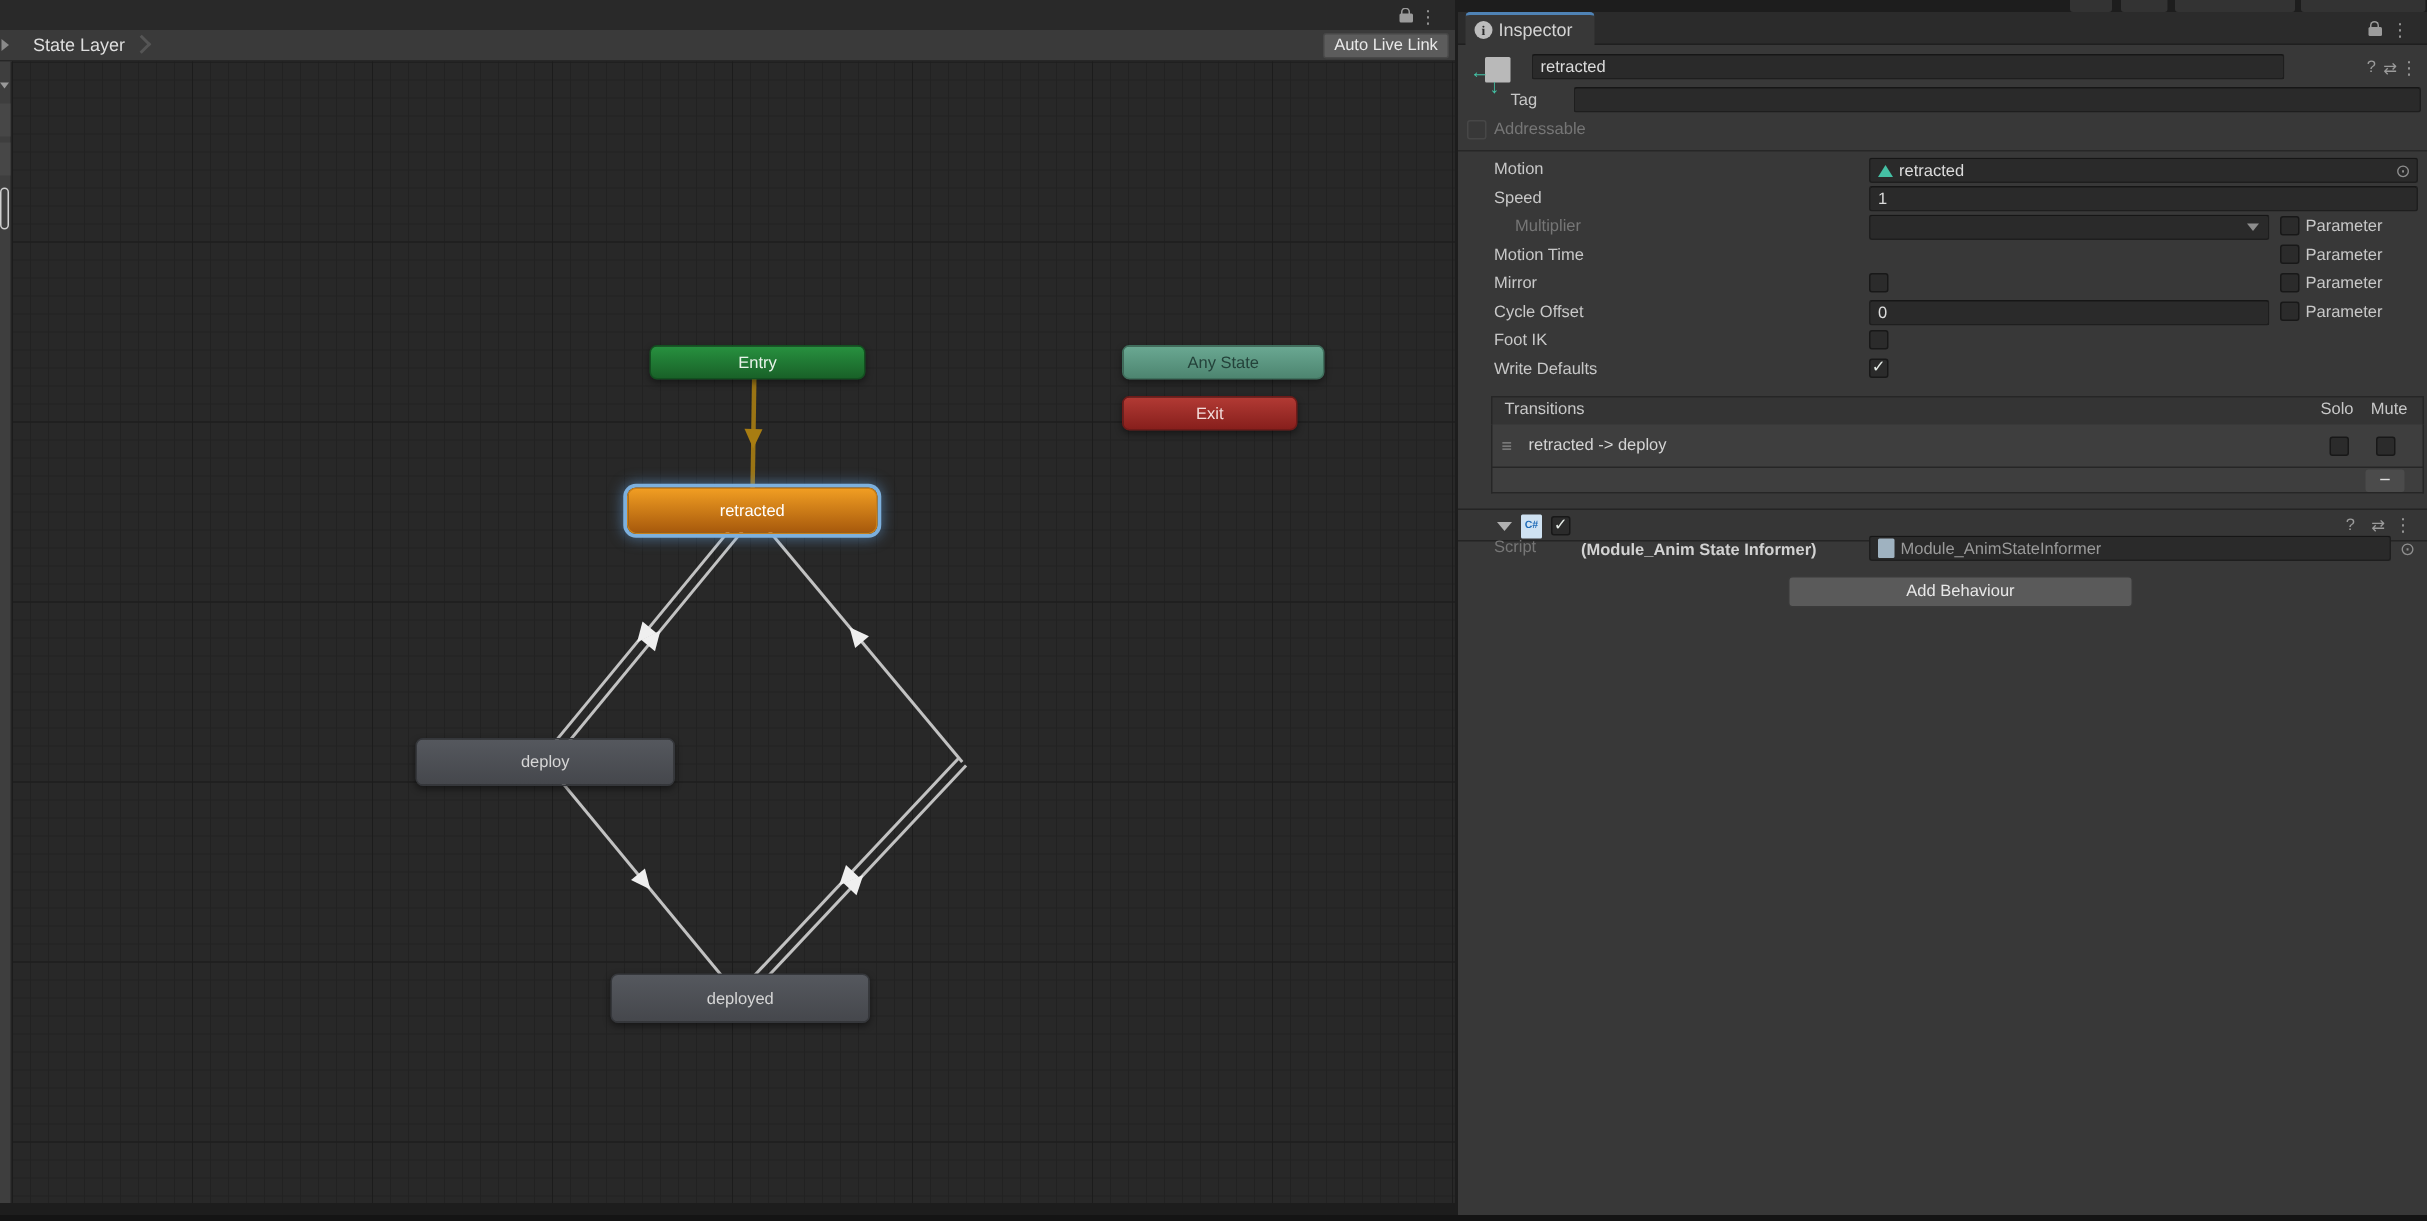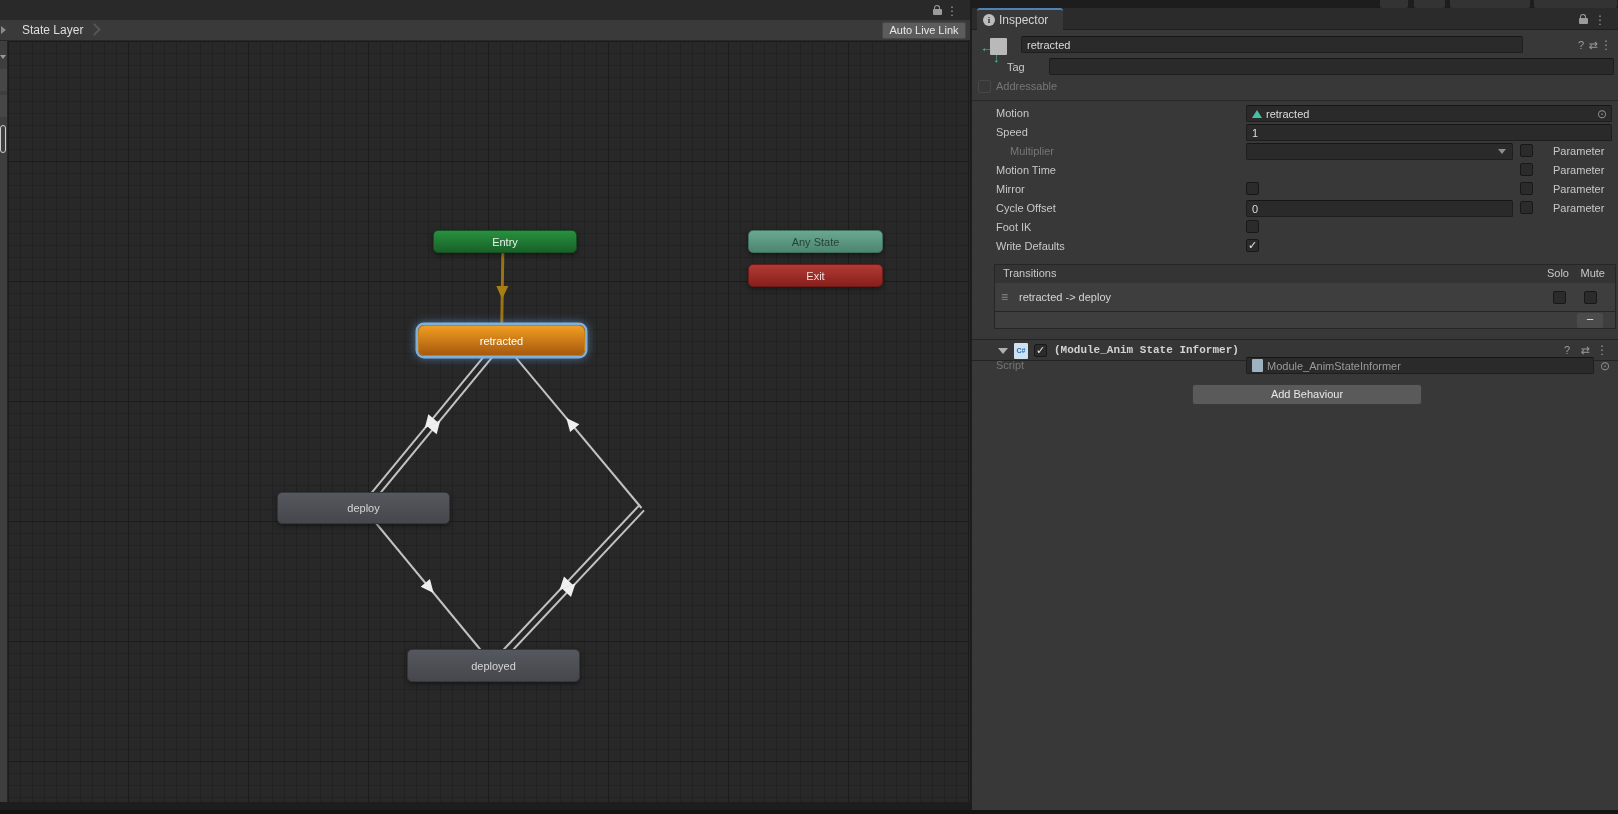--- a/index.html
+++ b/index.html
@@ -53,21 +53,21 @@
   .lock .shackle { position:absolute; left:1px; top:0; width:6px; height:5px; border:1.5px solid #9b9b9b; border-bottom:none; border-radius:4px 4px 0 0; }
   .lock .body { position:absolute; left:0; top:4px; width:9px; height:6px; background:#9b9b9b; border-radius:1px; }
   .kebab { position:absolute; color:#9b9b9b; font-size:12px; letter-spacing:0; }
   .gicon { position:absolute; color:#9b9b9b; font-size:11px; }
 
   .row-label { position:absolute; left:24px; color:#c8c8c8; }
   .row-label.dis { color:#767676; }
   .field { position:absolute; height:17px; background:#2a2a2a; border:1px solid #1e1e1e; border-top-color:#161616; border-radius:2px; color:#dcdcdc; display:flex; align-items:center; padding:0 5px; overflow:hidden; }
   .cb { position:absolute; width:13px; height:13px; background:#2b2b2b; border:1px solid #181818; border-radius:2px; color:#e6ece7; font-size:11px; line-height:11px; text-align:center; }
   .cb.dis { background:transparent; border-color:#474747; }
-  .param-label { position:absolute; left:565px; color:#c8c8c8;margin-left:16px; }
+  .param-label { position:absolute; left:565px; color:#c8c8c8; }
   .dd-arrow { position:absolute; right:6px; top:5px; width:0; height:0; border-top:5px solid #8d8d8d; border-left:4px solid transparent; border-right:4px solid transparent; }
   .picker { position:absolute; right:4px; color:#8f8f8f; font-size:12px; top:1px; }
   .clip-tri { width:0; height:0; border-bottom:8px solid #45c0a4; border-left:5px solid transparent; border-right:5px solid transparent; margin-right:4px; }
 
   #state-icon { position:absolute; left:8px; top:28px; width:32px; height:28px; }
   #state-icon .box { position:absolute; left:10px; top:2px; width:17px; height:17px; background:#b9b9b9; border-radius:1px; }
   #state-icon .arr-l { position:absolute; left:0px; top:4px; color:#43c3a6; font-size:13px; font-weight:bold; }
   #state-icon .arr-d { position:absolute; left:13px; top:14px; color:#43c3a6; font-size:13px; font-weight:bold; }
 
   .sep { position:absolute; left:0; width:100%; height:1px; background:#272727; }
@@ -141,21 +141,21 @@
         <polygon points="425.5925202920775,551.9197842000169 412.68983666743884,545.7132750940476 421.94451296746433,538.0744946559313" fill="#efefef"></polygon>
         <line x1="488.05060088843277" y1="626.8967551205591" x2="636.0506008884328" y2="469.396755120559" stroke="#c2c2c2" stroke-width="2"></line>
         <polygon points="567.5288983068534,542.3168102327128 562.9991236678046,555.8991937392785 554.254206336035,547.6817476116474" fill="#efefef"></polygon>
         <line x1="630.9493991115672" y1="464.603244879441" x2="482.94939911156723" y2="622.1032448794409" stroke="#c2c2c2" stroke-width="2"></line>
         <polygon points="551.4711016931466,549.1831897672872 556.0008763321954,535.6008062607215 564.745793663965,543.8182523883526" fill="#efefef"></polygon>
         <line x1="633.5" y1="467" x2="493.5" y2="299.5" stroke="#c2c2c2" stroke-width="2"></line>
         <polygon points="558.3695189245477,377.1117458561553 571.3102412800412,383.2385480333137 562.1028600642741,390.9342696464921" fill="#efefef"></polygon>
       </svg>
       <div class="node node-entry" style="left: 425px; top: 189px; width: 144px; height: 23px;">Entry</div>
       <div class="node node-anystate" style="left: 740px; top: 189px; width: 135px; height: 23px;">Any State</div>
-      <div class="node node-exit" style="left: 740px; top: 223px; width: 135px; height: 23px;">Exit</div>
+      <div class="node node-exit" style="left: 740px; top: 223px; width: 117px; height: 23px;">Exit</div>
       <div class="node node-selected" style="left: 410px; top: 284px; width: 167px; height: 31px;">retracted</div>
       <div class="node node-state" style="left: 269px; top: 451px; width: 173px; height: 32px;">deploy</div>
       <div class="node node-state" style="left: 399px; top: 608px; width: 173px; height: 33px;">deployed</div>
     </div>
 </div>
 
 <div id="inspector">
   <div id="insp-tabbar">
     <div id="insp-tab">
       <span class="info-circle">i</span>
@@ -245,21 +245,21 @@
     </div>
     <div id="trans-footer">
       <div id="minus-btn">−</div>
     </div>
   </div>
 
   <div id="comp-header" style="top:331px;">
     <span class="foldout" style="left:26px; top:8px;"></span>
     <span class="cs-icon" style="left:42px; top:3px;">C#</span>
     <span class="cb" style="left:62px; top:4px;">✓</span>
-    <span class="bold" style="position:absolute; left:82px; top:4px;font-family:Liberation Mono, monospace;">(Module_Anim State Informer)</span>
+    <span class="bold" style="position:absolute; left:82px; top:21px;">(Module_Anim State Informer)</span>
     <span class="gicon" style="right:48px; top:4px;">?</span>
     <span class="gicon" style="right:28px; top:4px;">⇄</span>
     <span class="kebab" style="right:10px; top:3px;">⋮</span>
   </div>
   <span class="row-label dis" style="top:351px;">Script</span>
   <div class="field" style="left:274px; top:349px; right:24px; color:#9a9a9a;">
     <span class="doc-icon"></span>
     <span>Module_AnimStateInformer</span>
   </div>
   <span class="picker" style="right:8px; top:351px;">⊙</span>

